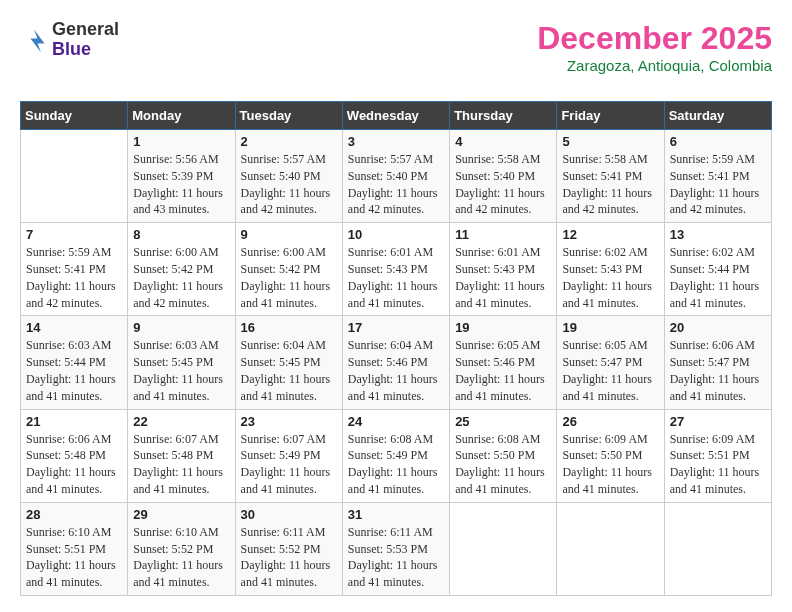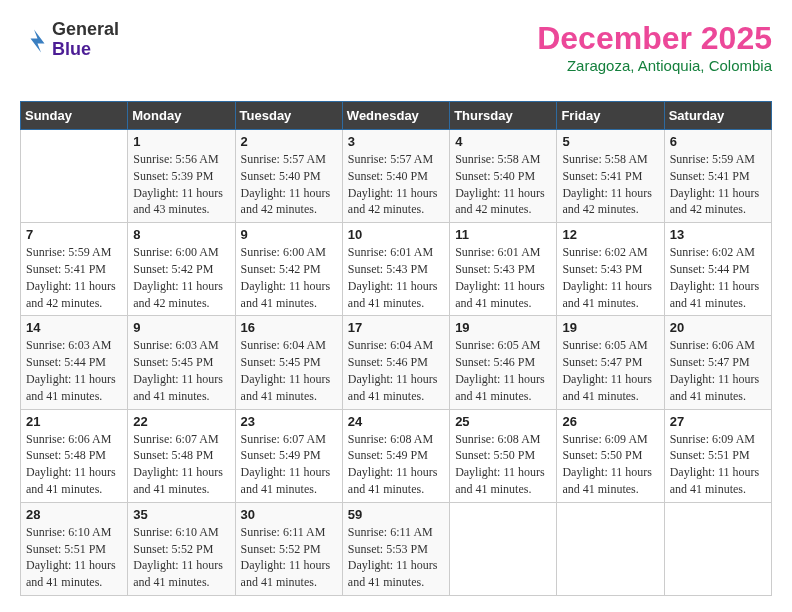--- a/index.html
+++ b/index.html
@@ -348,37 +348,37 @@
       <tr>
         <td>
           <span class="day-number">28</span>
           <div class="cell-content">
             <div>Sunrise: 6:10 AM</div>
             <div>Sunset: 5:51 PM</div>
             <div>Daylight: 11 hours and 41 minutes.</div>
           </div>
         </td>
         <td>
-          <span class="day-number">35</span>
+          <span class="day-number">29</span>
           <div class="cell-content">
             <div>Sunrise: 6:10 AM</div>
             <div>Sunset: 5:52 PM</div>
             <div>Daylight: 11 hours and 41 minutes.</div>
           </div>
         </td>
         <td>
           <span class="day-number">30</span>
           <div class="cell-content">
             <div>Sunrise: 6:11 AM</div>
             <div>Sunset: 5:52 PM</div>
             <div>Daylight: 11 hours and 41 minutes.</div>
           </div>
         </td>
         <td>
-          <span class="day-number">59</span>
+          <span class="day-number">31</span>
           <div class="cell-content">
             <div>Sunrise: 6:11 AM</div>
             <div>Sunset: 5:53 PM</div>
             <div>Daylight: 11 hours and 41 minutes.</div>
           </div>
         </td>
         <td class="empty-cell"></td>
         <td class="empty-cell"></td>
         <td class="empty-cell"></td>
       </tr>

